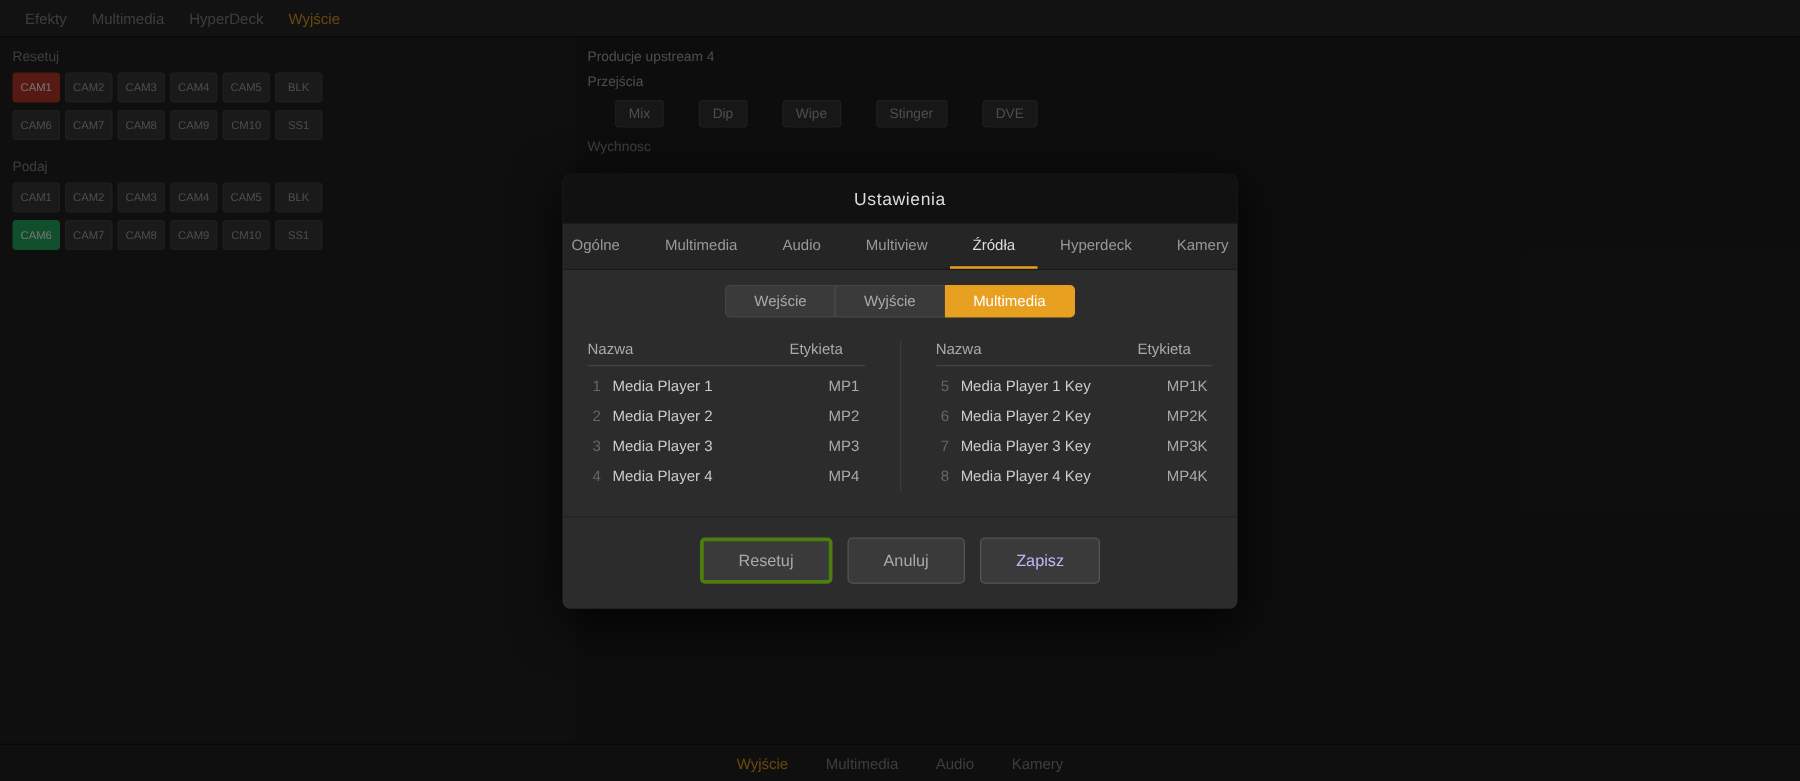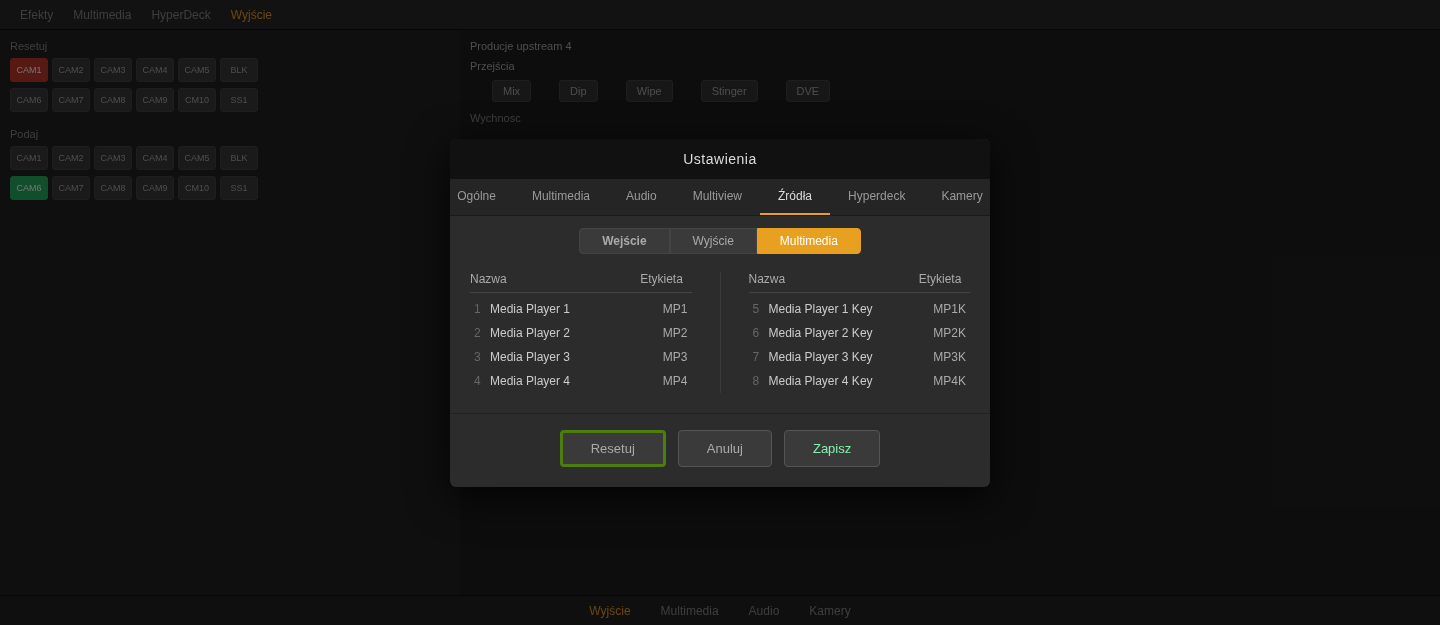--- a/index.html
+++ b/index.html
@@ -205,21 +205,20 @@
       background: #3a3a3a;
       color: #aaa;
       font-size: 12px;
       padding: 5px 22px;
       cursor: pointer;
       border: 1px solid #444;
     }
 
     .sub-tab:first-child {
       border-radius: 4px 0 0 4px;
-      font-weight: bold;
     }
 
     .sub-tab:last-child {
       border-radius: 0 4px 4px 0;
     }
 
     .sub-tab.active {
       background: #e8a020;
       color: #fff;
       border-color: #e8a020;
@@ -250,21 +249,21 @@
       color: #aaa;
       font-size: 12px;
       font-weight: 500;
     }
 
     .col-header-label {
       width: 60px;
       color: #aaa;
       font-size: 12px;
       font-weight: 500;
-      text-align: center;
+      text-align: left;
     }
 
     .source-row {
       display: flex;
       align-items: center;
       padding: 5px 4px;
       border-radius: 3px;
     }
 
     .source-num {
@@ -316,21 +315,21 @@
 
     .btn-cancel {
       background: #3a3a3a;
       color: #aaa;
       border: 1px solid #555;
       text-align: center;
     }
 
     .btn-save {
       background: #3a3a3a;
-      color: #86efac;
+      color: #c4b5fd;
       border: 1px solid #555;
     }
 
     .bottom-nav {
       position: absolute;
       bottom: 0;
       left: 0;
       right: 0;
       height: 30px;
       background: #222;

